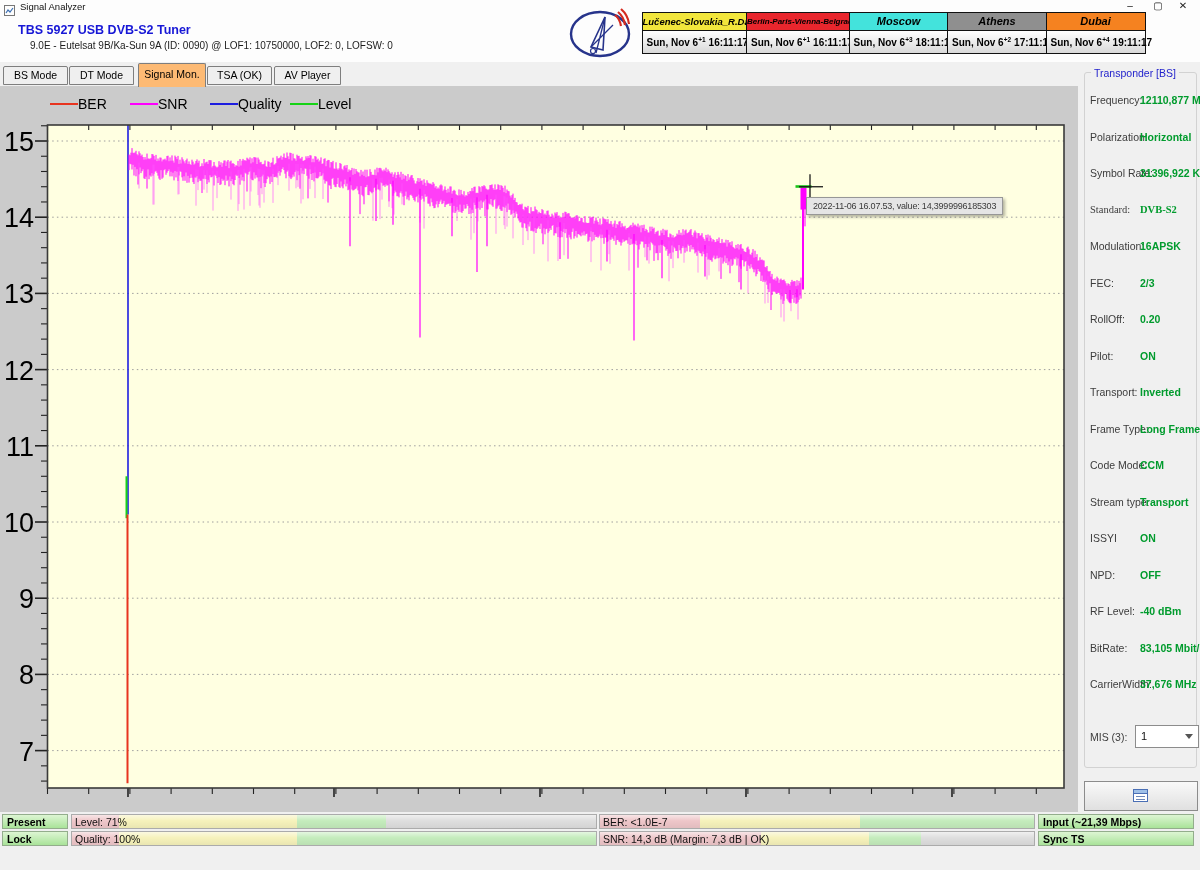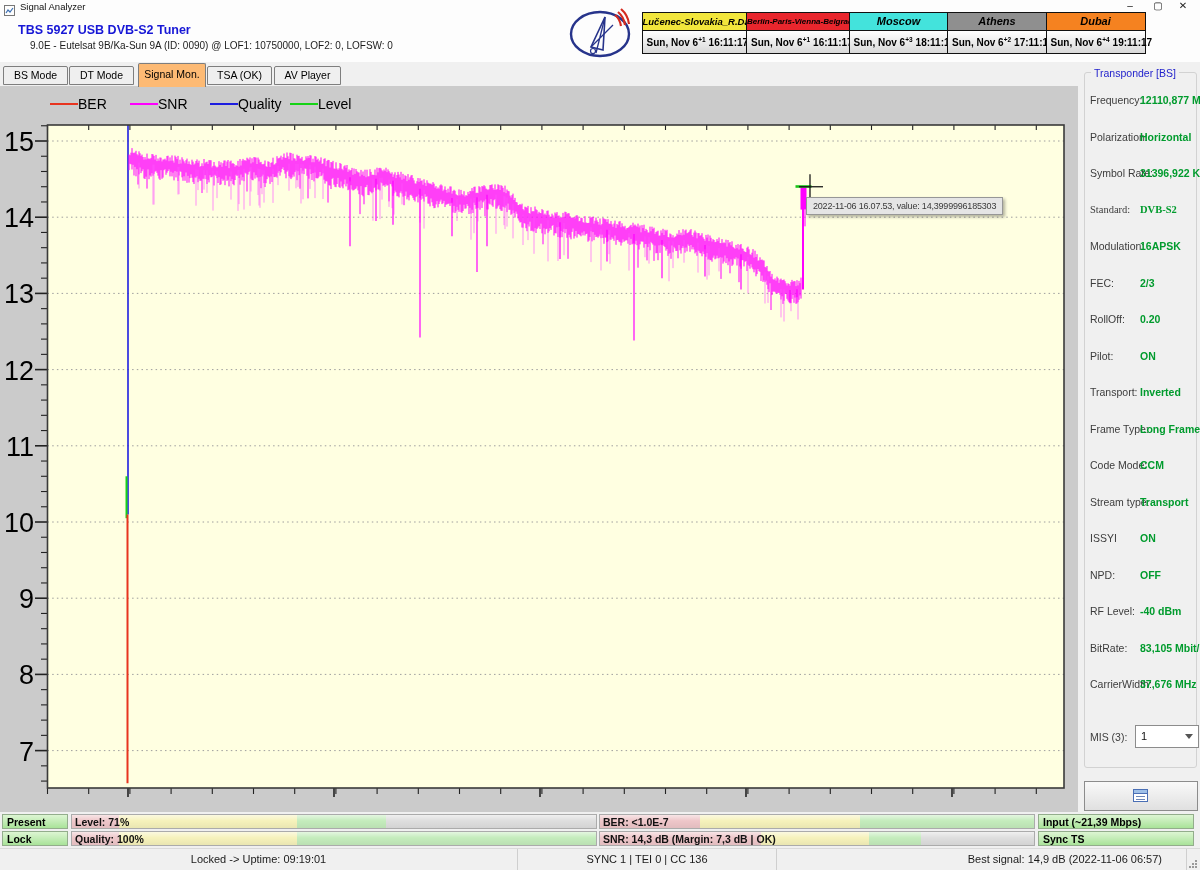--- a/index.html
+++ b/index.html
@@ -61,21 +61,21 @@
   .list-icon:before{content:"";position:absolute;left:0;top:0;width:13px;height:3px;background:#9fc0e8;border-bottom:1px solid #4a6fb5;}
   .list-icon:after{content:"";position:absolute;left:2px;top:6px;width:9px;height:1px;background:#6d87b8;box-shadow:0 3px 0 #6d87b8;}
   
   .meters{position:absolute;left:0;top:812px;width:1200px;height:36px;background:#f0f0f0;}
   .meter-row{position:absolute;left:0;width:1200px;height:15px;}
   .badge{position:absolute;height:15px;background:linear-gradient(#ddf5d3,#a9e399);border:1px solid #93ad8c;
          box-sizing:border-box;font-size:10.5px;font-weight:bold;color:#000;line-height:14px;padding-left:4px;white-space:nowrap;}
   .bar{position:absolute;height:15px;background:#e3e3e3;border:1px solid #ababab;box-sizing:border-box;overflow:hidden;}
   .bar .seg{position:absolute;top:0;height:100%;}
   .bar .shine{position:absolute;left:0;top:0;width:100%;height:100%;background:linear-gradient(rgba(255,255,255,.55),rgba(255,255,255,0) 45%,rgba(0,0,0,.05));}
-  .bar .bartext{position:absolute;left:3px;top:0;font-size:10.5px;font-weight:bold;color:#111;line-height:14px;white-space:nowrap;}
+  .bar .bartext{position:absolute;left:3px;top:0;font-size:10.5px;font-weight:normal;color:#111;line-height:14px;white-space:nowrap;}
   
   .statusbar{position:absolute;left:0;top:848px;width:1200px;height:22px;background:#f0f0f0;border-top:1px solid #dadada;display:flex;}
   .sb-seg{height:22px;line-height:21px;font-size:11px;color:#1a1a1a;border-right:1px solid #cfcfcf;
           text-align:center;white-space:nowrap;overflow:hidden;}
   .sb-seg.right{text-align:right;padding-right:24px;box-sizing:border-box;}
   .grip{position:absolute;right:3px;bottom:3px;width:8px;height:8px;}
   .grip i{position:absolute;width:2px;height:2px;background:#9a9a9a;}
 </style>
 </head>
 <body>
@@ -442,27 +442,14 @@
           <div class="seg" style="left: 37%; width: 25%; background: rgb(246, 242, 187);"></div>
           <div class="seg" style="left: 62%; width: 12%; background: rgb(196, 236, 188);"></div>
           <div class="seg" style="left: 74%; width: 26%; background: rgb(222, 222, 222);"></div>
           <div class="shine"></div>
           <span class="bartext">SNR: 14,3 dB (Margin: 7,3 dB | OK)</span>
         </div>
         <div class="badge" style="left: 1038px; width: 156px;">Sync TS</div>
       </div>
     </div>
 
-  <div class="statusbar" id="statusbar">
-      <div class="sb-seg" style="width: 517px;">Locked -&gt; Uptime: 09:19:01</div>
-      <div class="sb-seg" style="width: 258px;">SYNC 1 | TEI 0 | CC 136</div>
-      <div class="sb-seg right" style="width: 410px;">Best signal: 14,9 dB (2022-11-06 06:57)</div>
-      <div class="grip">
-        <i style="left: 6px; top: 0px;"></i>
-        <i style="left: 6px; top: 3px;"></i>
-        <i style="left: 3px; top: 3px;"></i>
-        <i style="left: 6px; top: 6px;"></i>
-        <i style="left: 3px; top: 6px;"></i>
-        <i style="left: 0px; top: 6px;"></i>
-      </div>
-    </div>
 
 </div>
 
 </body></html>

